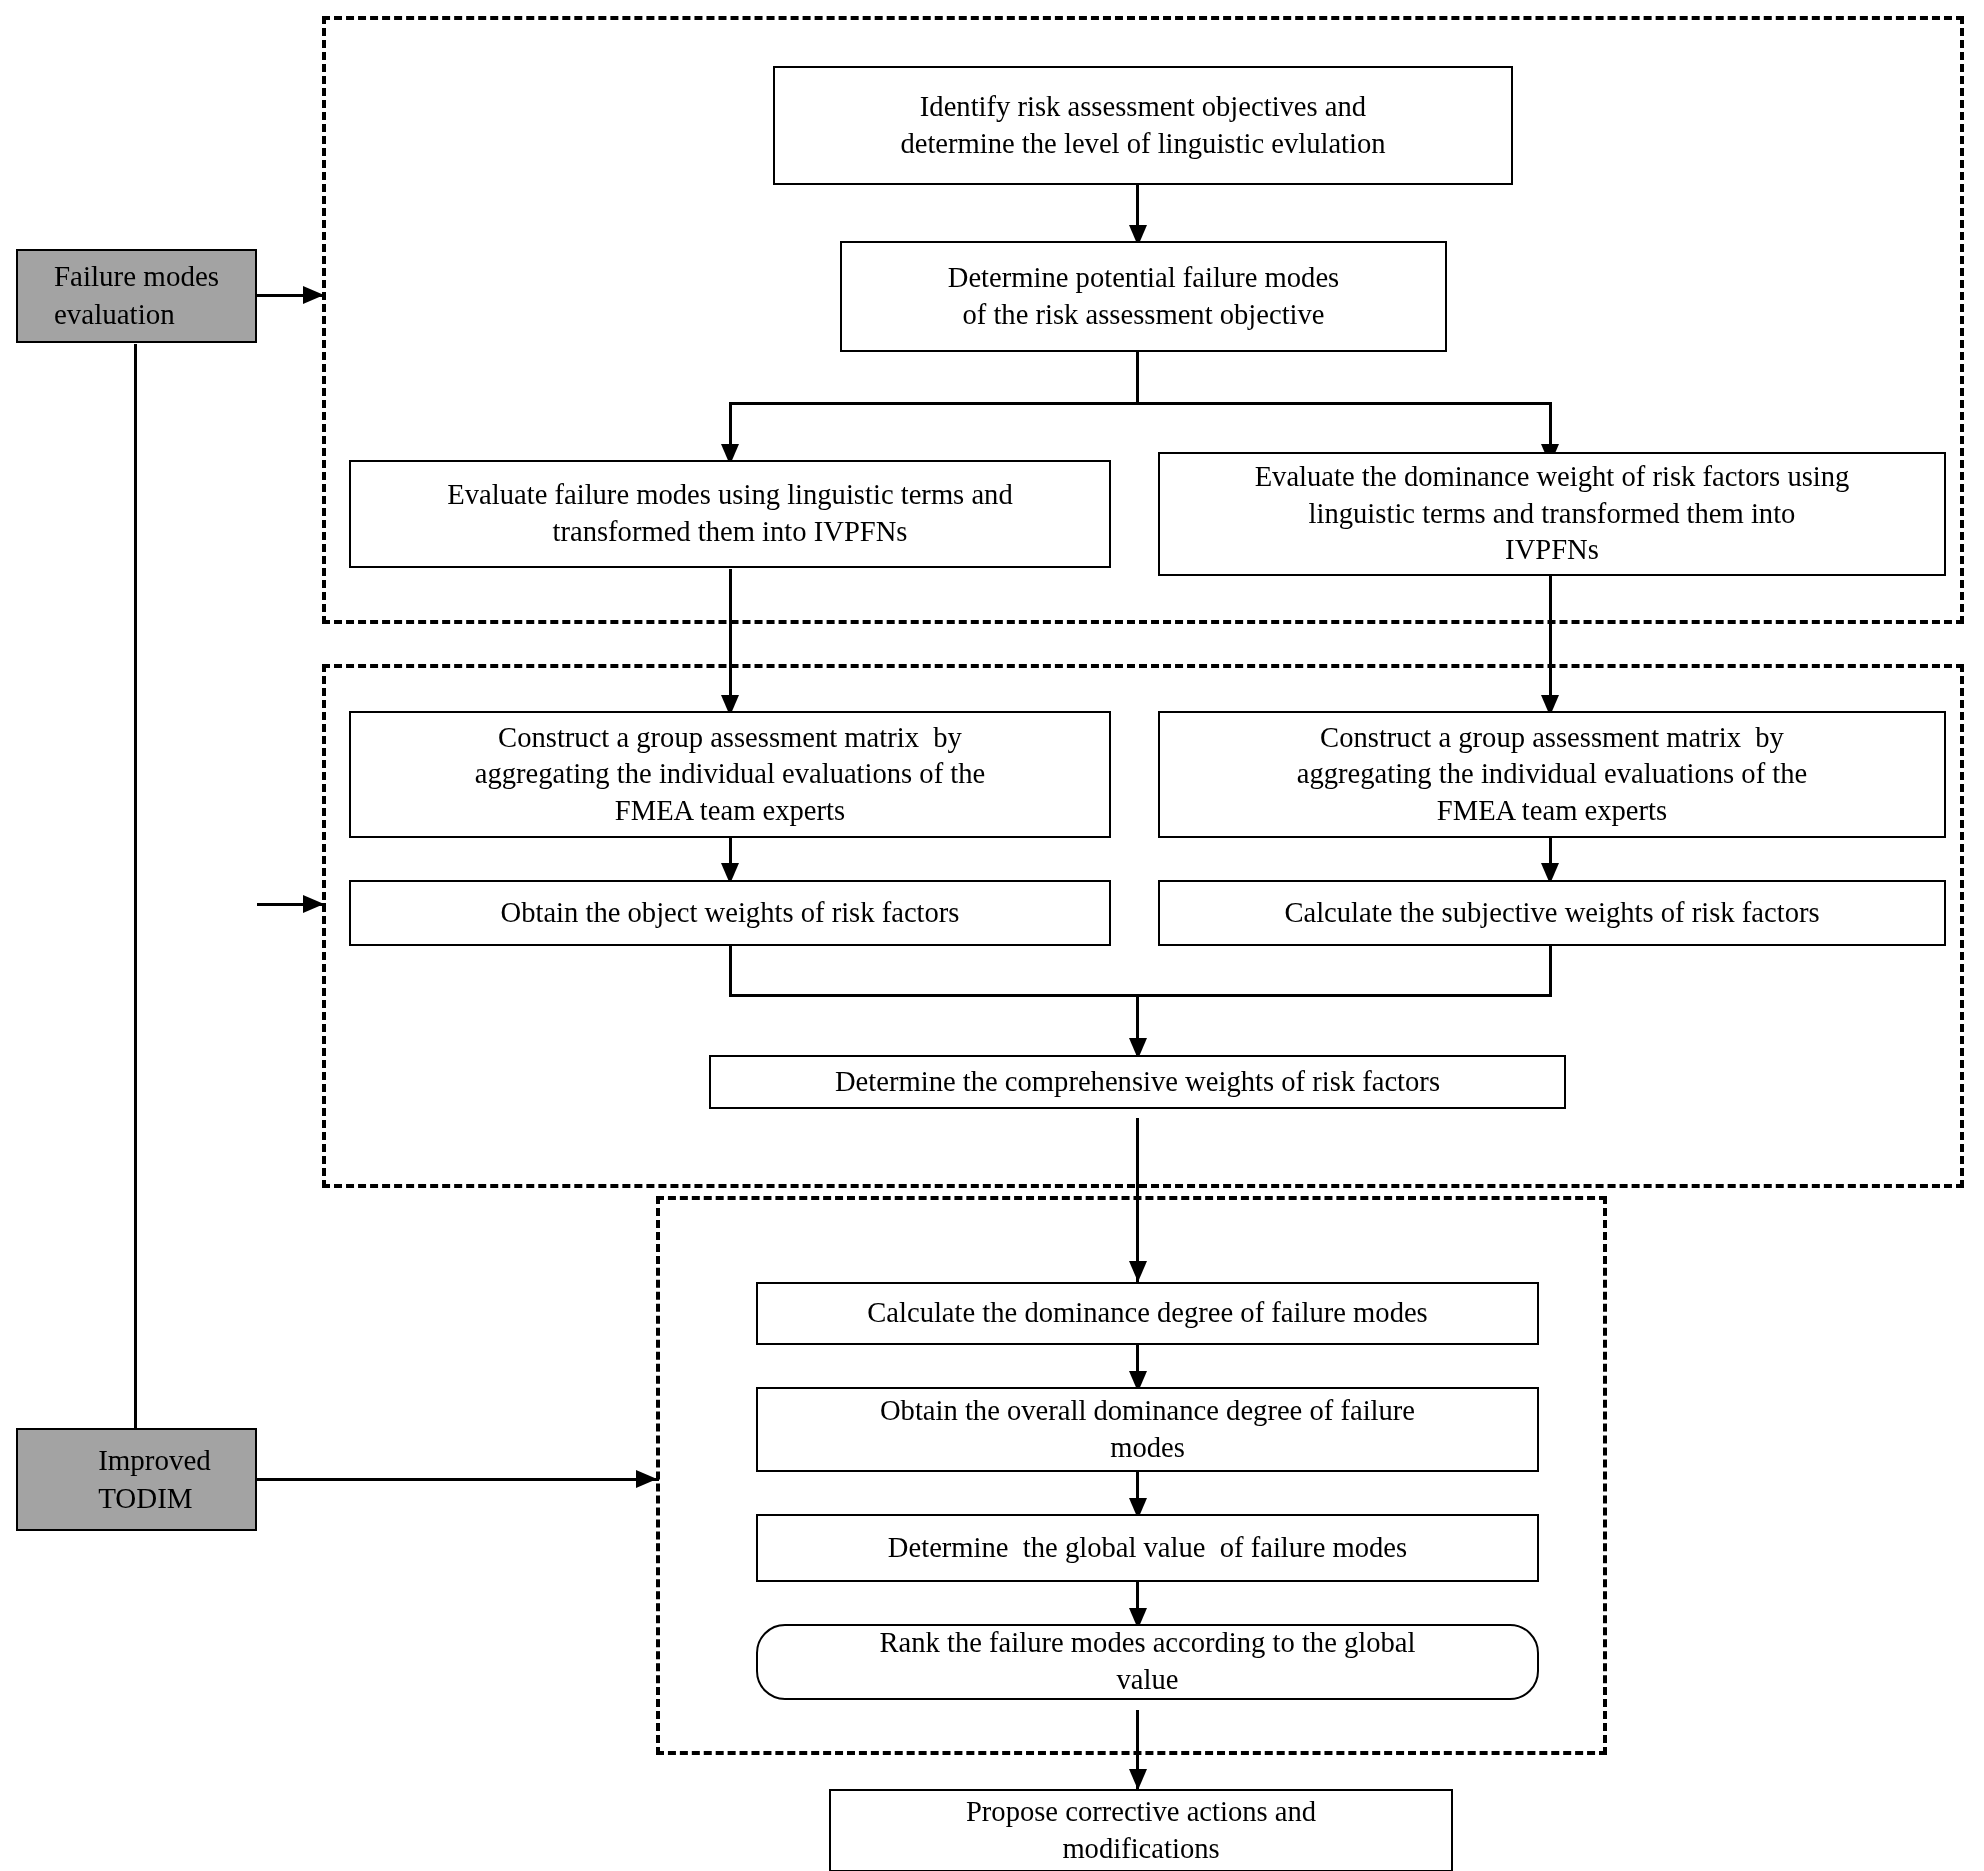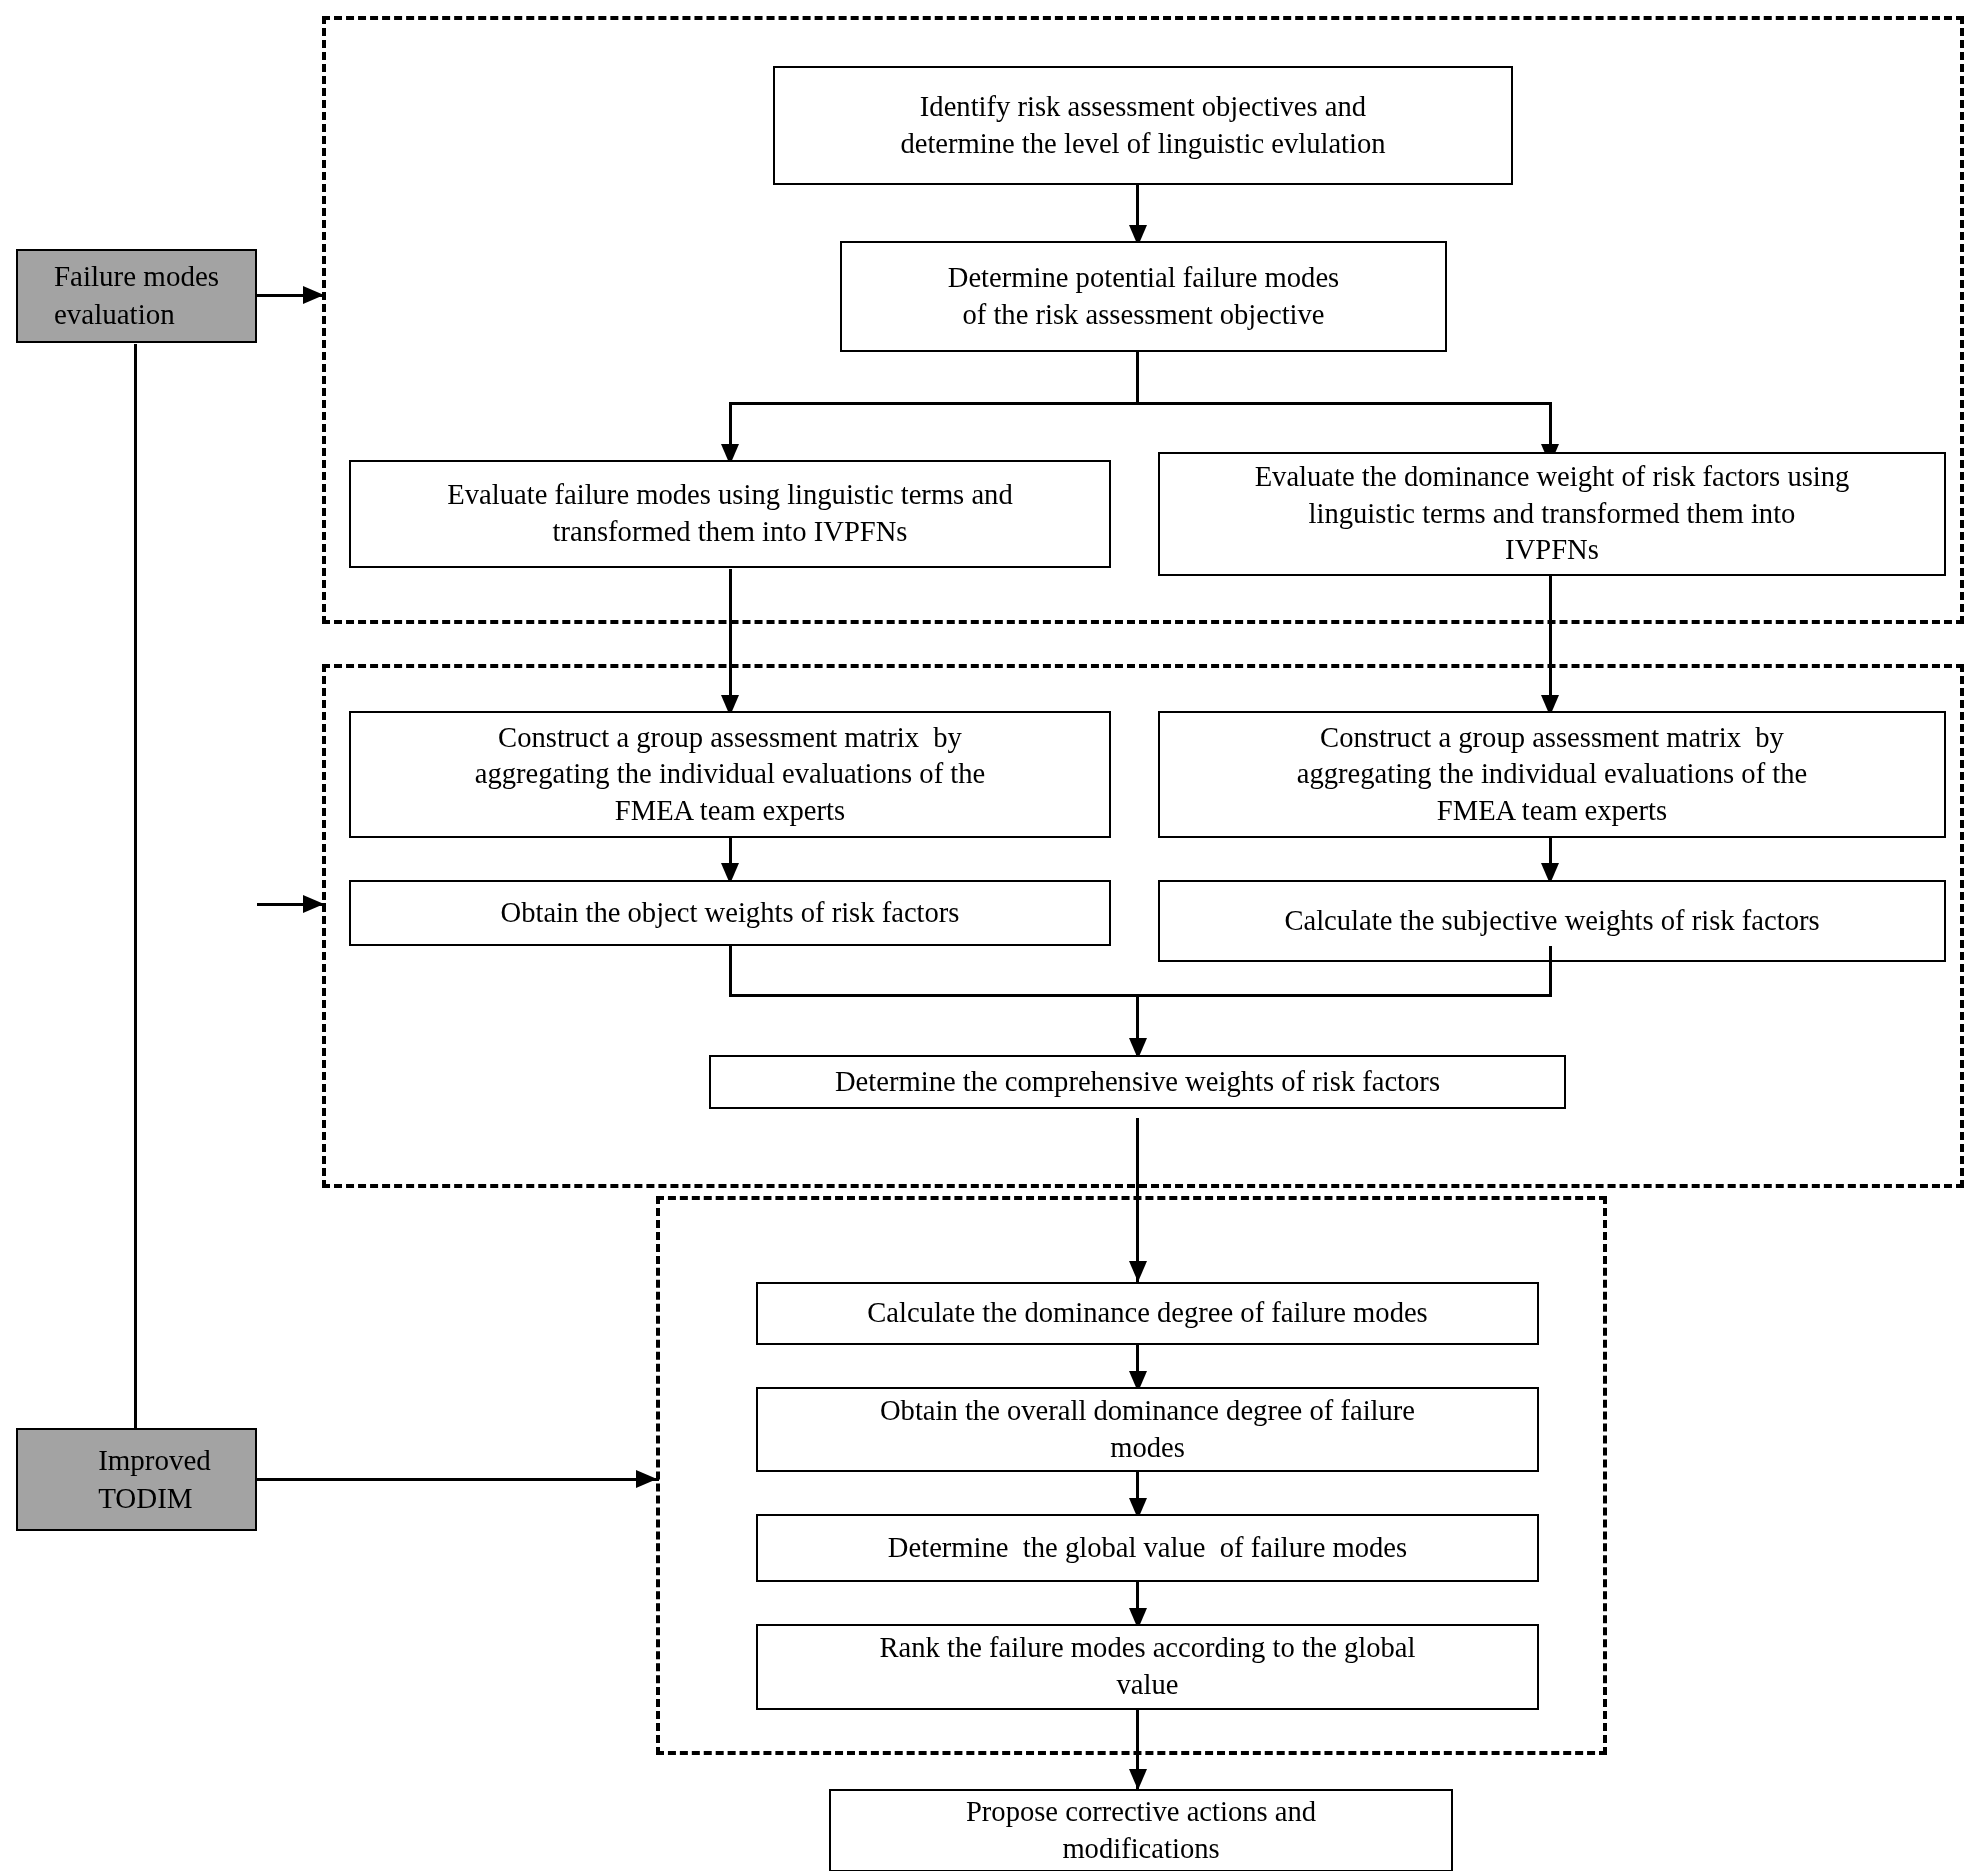--- a/index.html
+++ b/index.html
@@ -125,21 +125,21 @@
 FMEA team experts</div>
 
   <div class="vline" style="left:729px;top:838px;width:3.2px;height:41px;"></div>
   <div class="arrow-down" style="left:721px;top:863px;"></div>
 
   <div class="vline" style="left:1549px;top:838px;width:3.2px;height:41px;"></div>
   <div class="arrow-down" style="left:1541px;top:863px;"></div>
 
   <div class="nodebox" style="left:349px;top:880px;width:762px;height:66px;">Obtain the object weights of risk factors</div>
 
-  <div class="nodebox" style="left:1158px;top:880px;width:788px;height:82px;">Calculate the subjective weights of risk factors</div>
+  <div class="nodebox" style="left:1158px;top:880px;width:788px;height:66px;">Calculate the subjective weights of risk factors</div>
 
   <div class="vline" style="left:729px;top:946px;width:3.2px;height:51px;"></div>
   <div class="vline" style="left:1549px;top:946px;width:3.2px;height:51px;"></div>
   <div class="hline" style="left:729px;top:994px;width:823px;"></div>
   <div class="vline" style="left:1136px;top:994px;width:3.2px;height:61px;"></div>
   <div class="arrow-down" style="left:1129px;top:1038px;"></div>
 
   <div class="nodebox" style="left:709px;top:1055px;width:857px;height:54px;">Determine the comprehensive weights of risk factors</div>
 
   <div class="vline" style="left:1136px;top:1118px;width:3.2px;height:164px;"></div>
@@ -154,21 +154,21 @@
 modes</div>
 
   <div class="vline" style="left:1136px;top:1472px;width:3.2px;height:42px;"></div>
   <div class="arrow-down" style="left:1129px;top:1498px;"></div>
 
   <div class="nodebox" style="left:756px;top:1514px;width:783px;height:68px;">Determine  the global value  of failure modes</div>
 
   <div class="vline" style="left:1136px;top:1582px;width:3.2px;height:42px;"></div>
   <div class="arrow-down" style="left:1129px;top:1608px;"></div>
 
-  <div class="nodebox" style="left:756px;top:1624px;width:783px;height:86px;">Rank the failure modes according to the global
+  <div class="nodebox" style="left:756px;top:1624px;width:783px;height:76px;border-radius:29px;">Rank the failure modes according to the global
 value</div>
 
   <div class="vline" style="left:1136px;top:1710px;width:3.2px;height:79px;"></div>
   <div class="arrow-down" style="left:1129px;top:1769px;"></div>
 
   <div class="nodebox" style="left:829px;top:1789px;width:624px;height:83px;">Propose corrective actions and
 modifications</div>
 
 </div>
 

